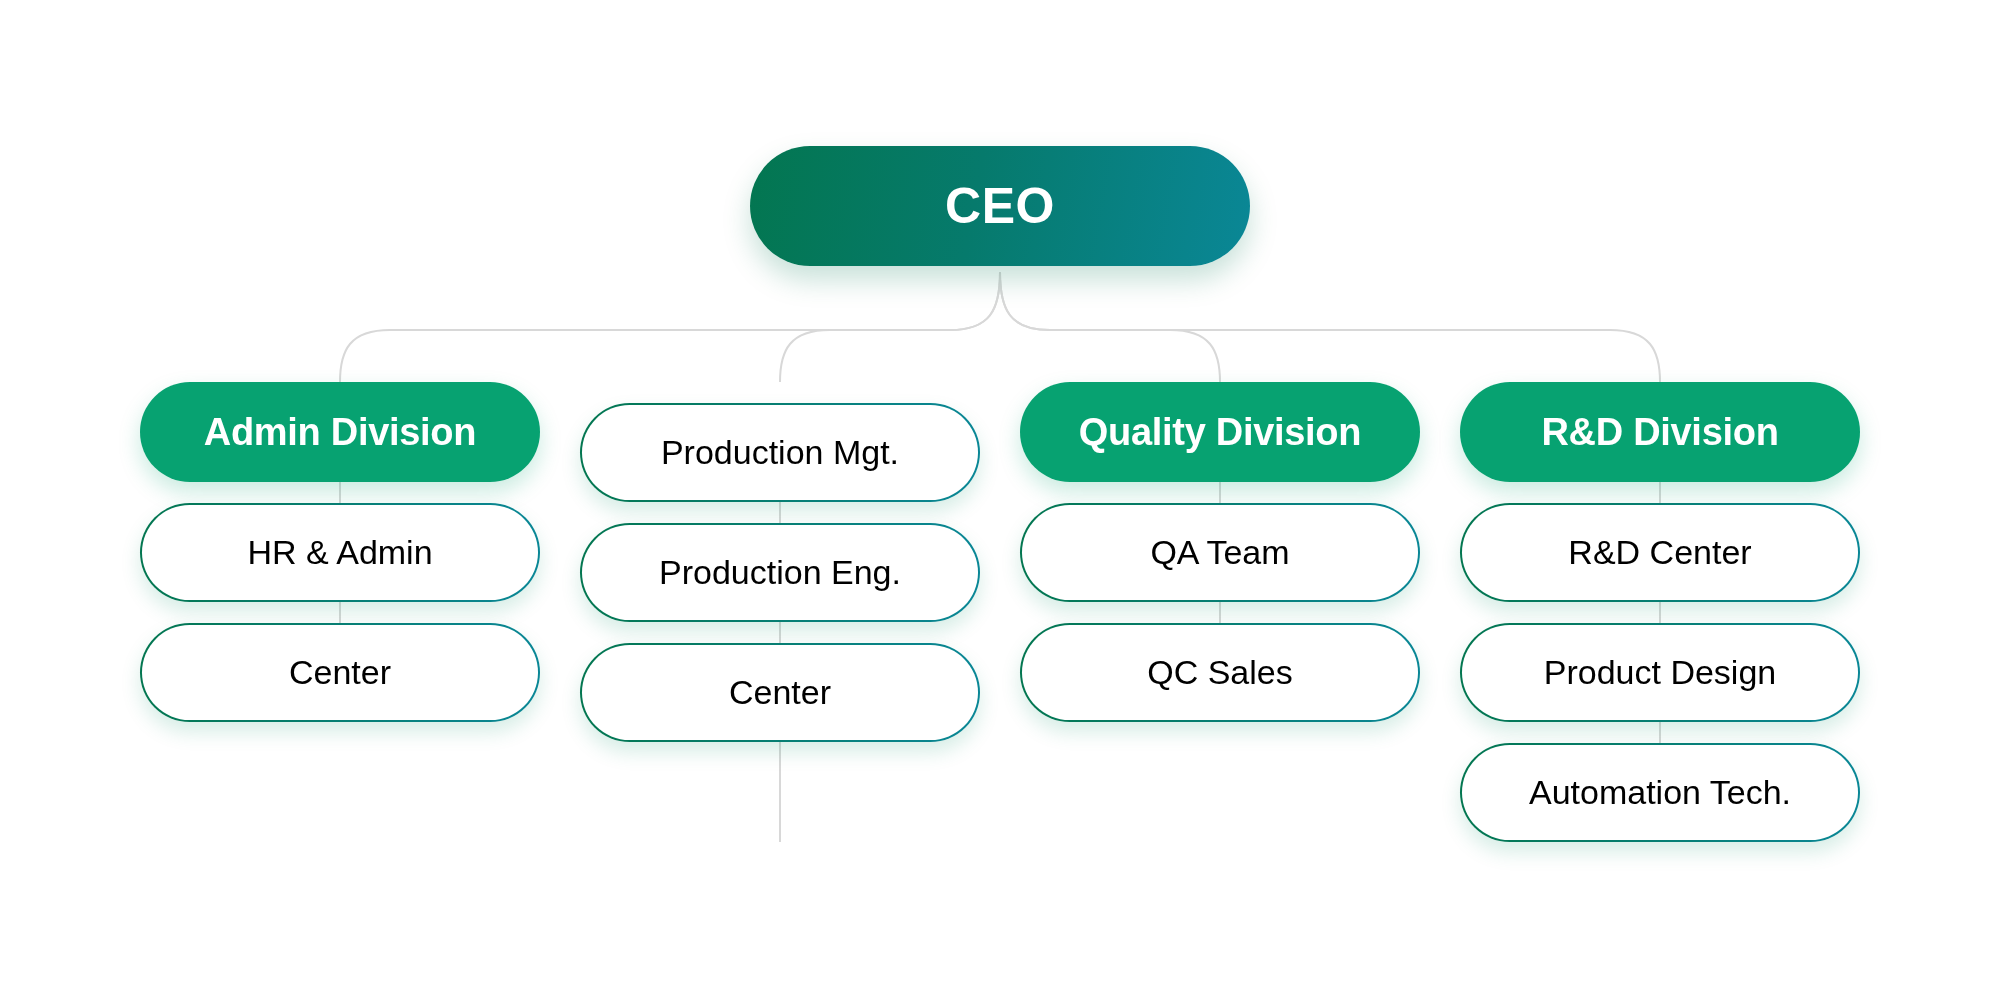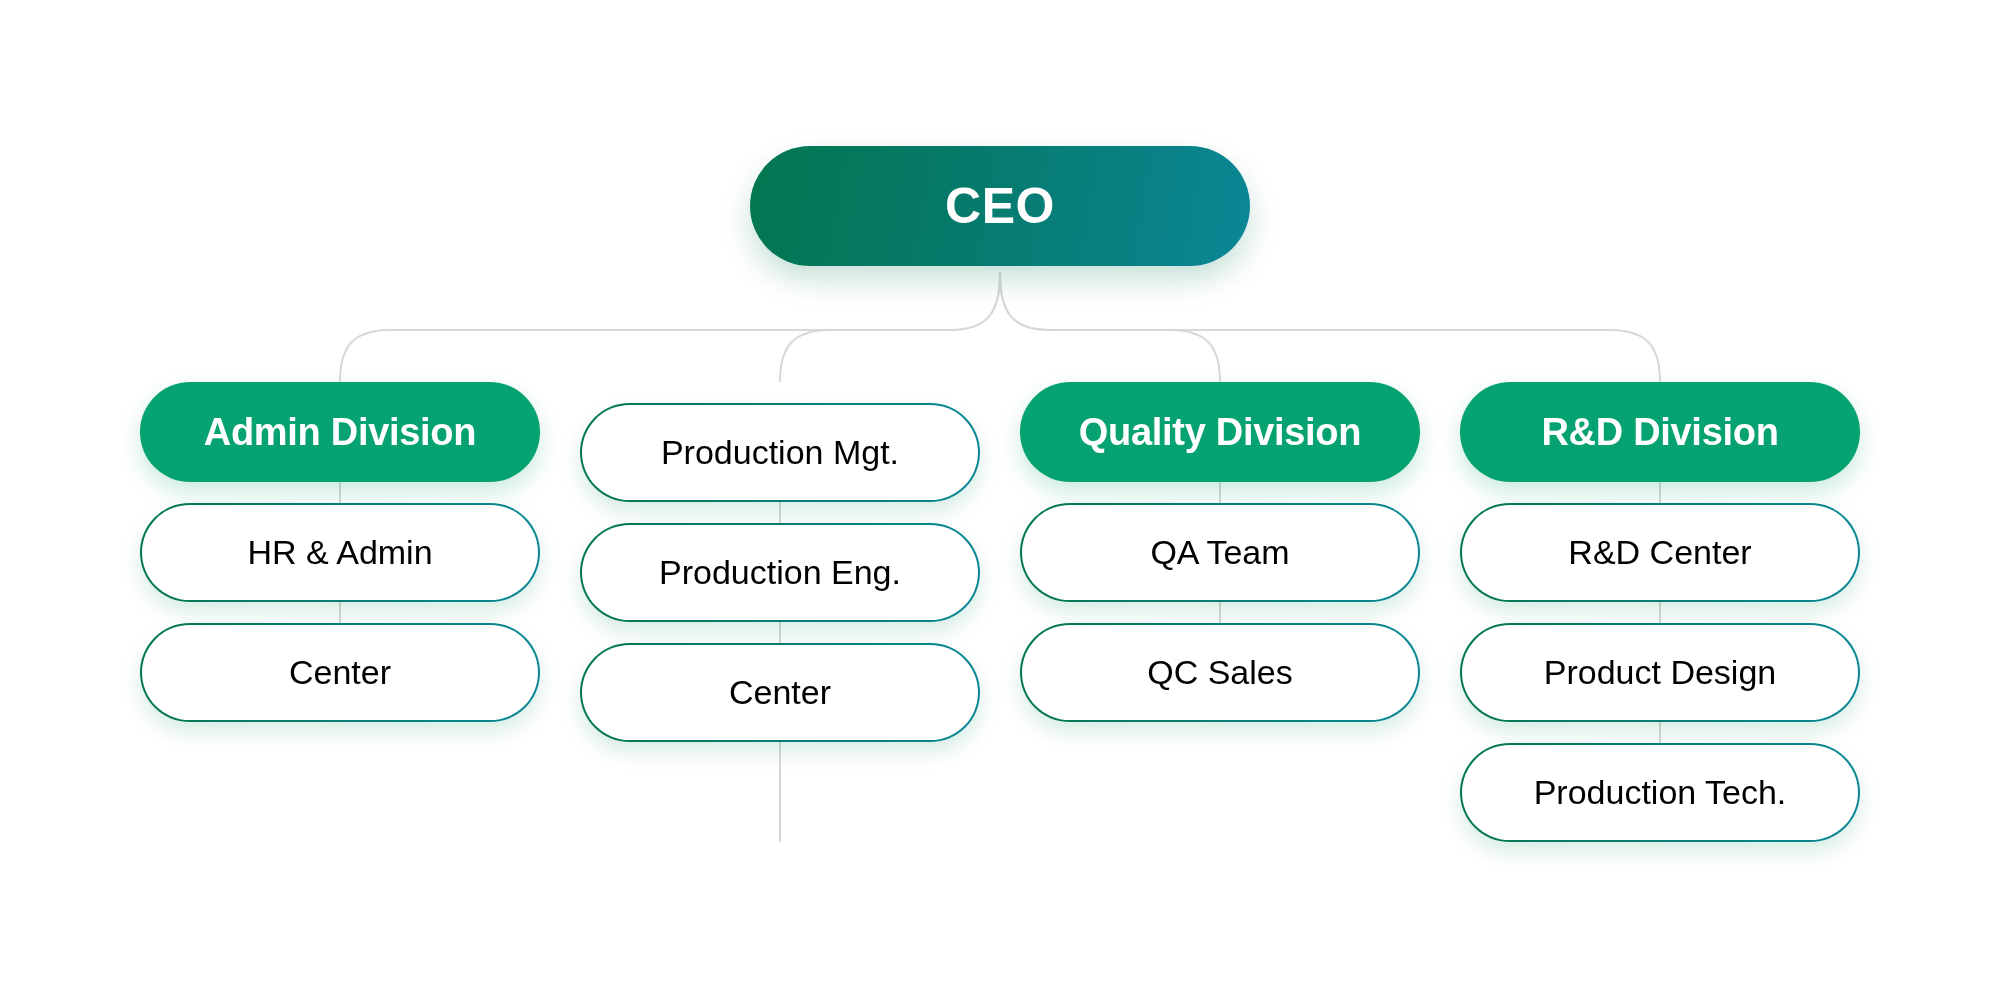--- a/index.html
+++ b/index.html
@@ -115,16 +115,16 @@
         <span>R&amp;D Center</span>
       </div>
     </div>
   <div class="sub">
       <div class="sub-inner">
         <span>Product Design</span>
       </div>
     </div>
   <div class="sub">
       <div class="sub-inner">
-        <span>Production Tech.</span>
+        <span>Automation Tech.</span>
       </div>
     </div>
 </div>
 
 </body></html>

